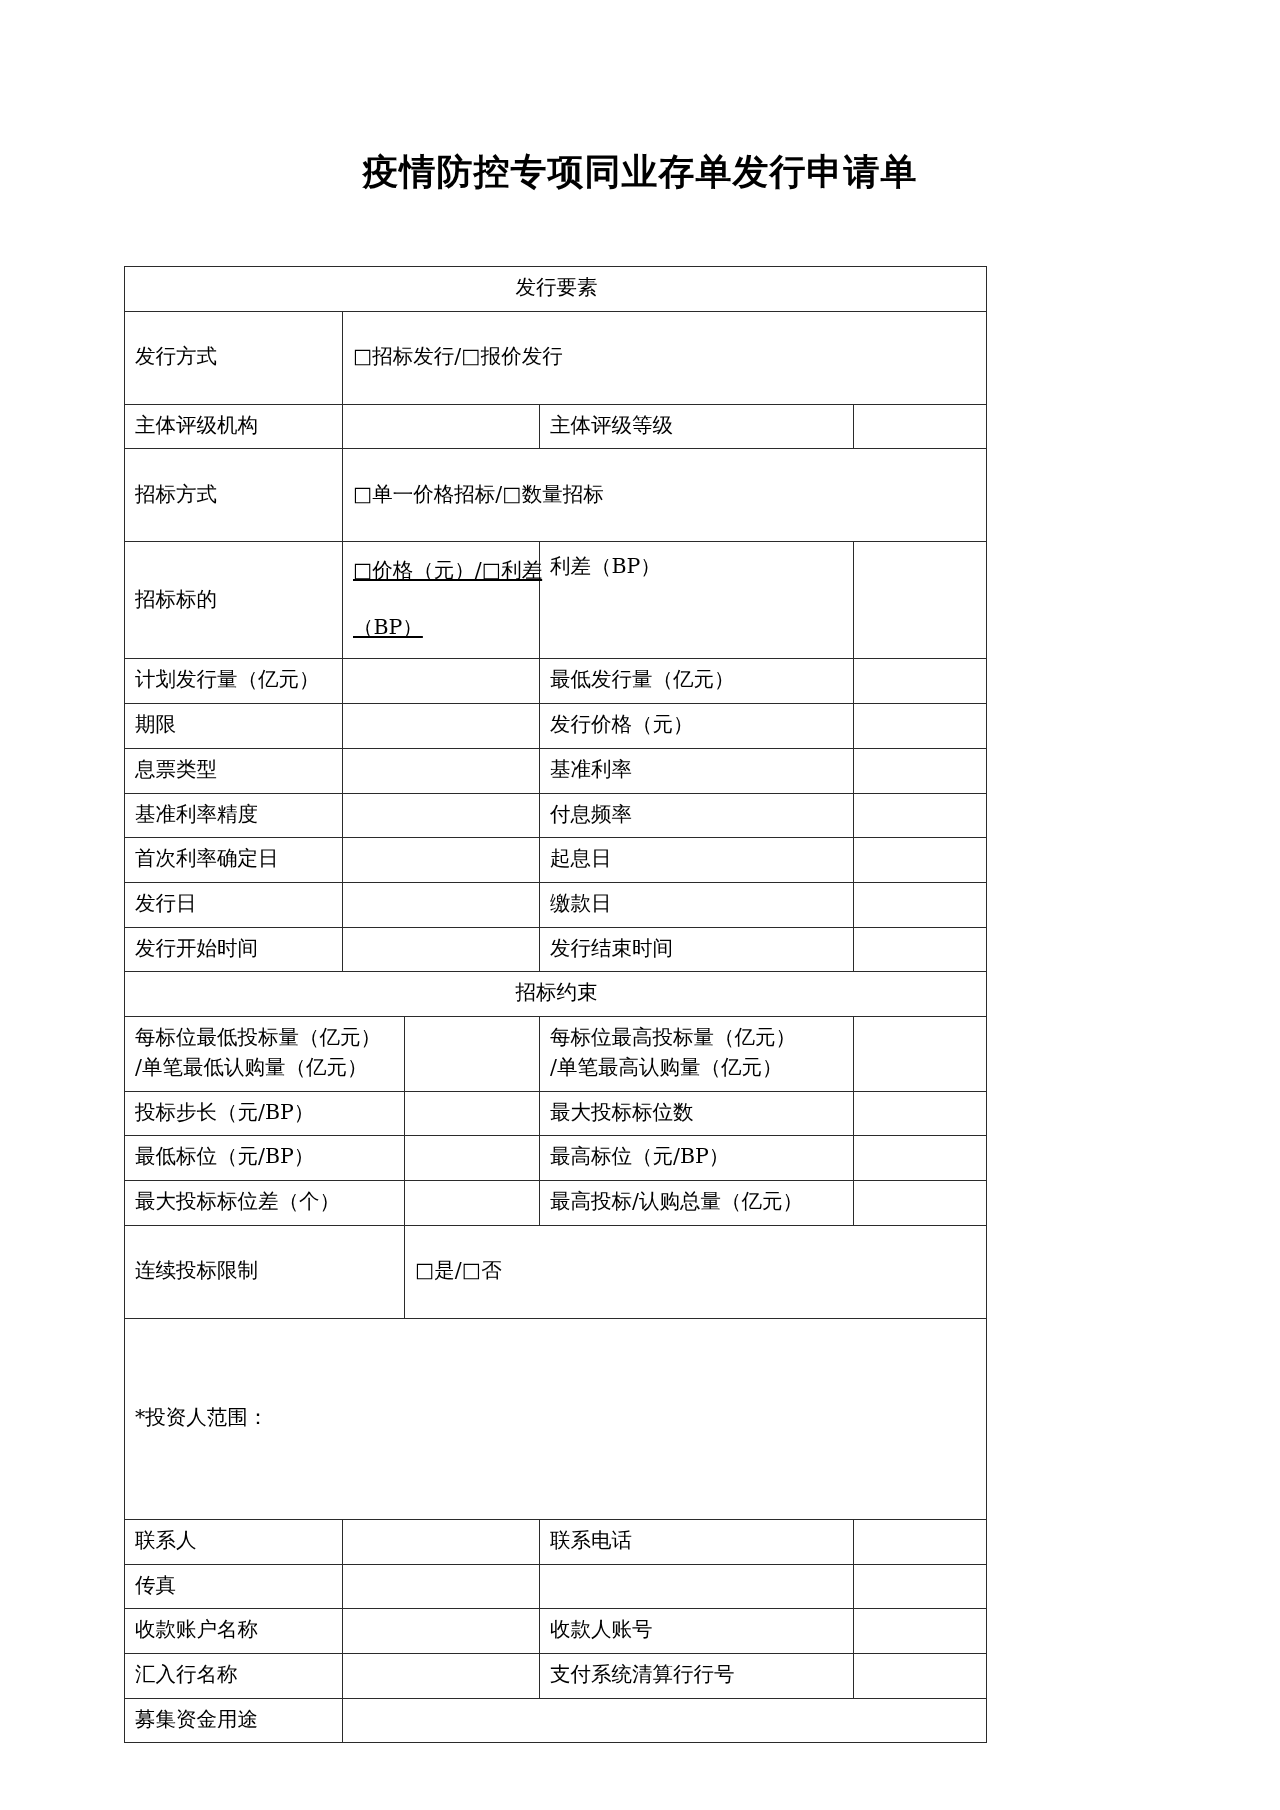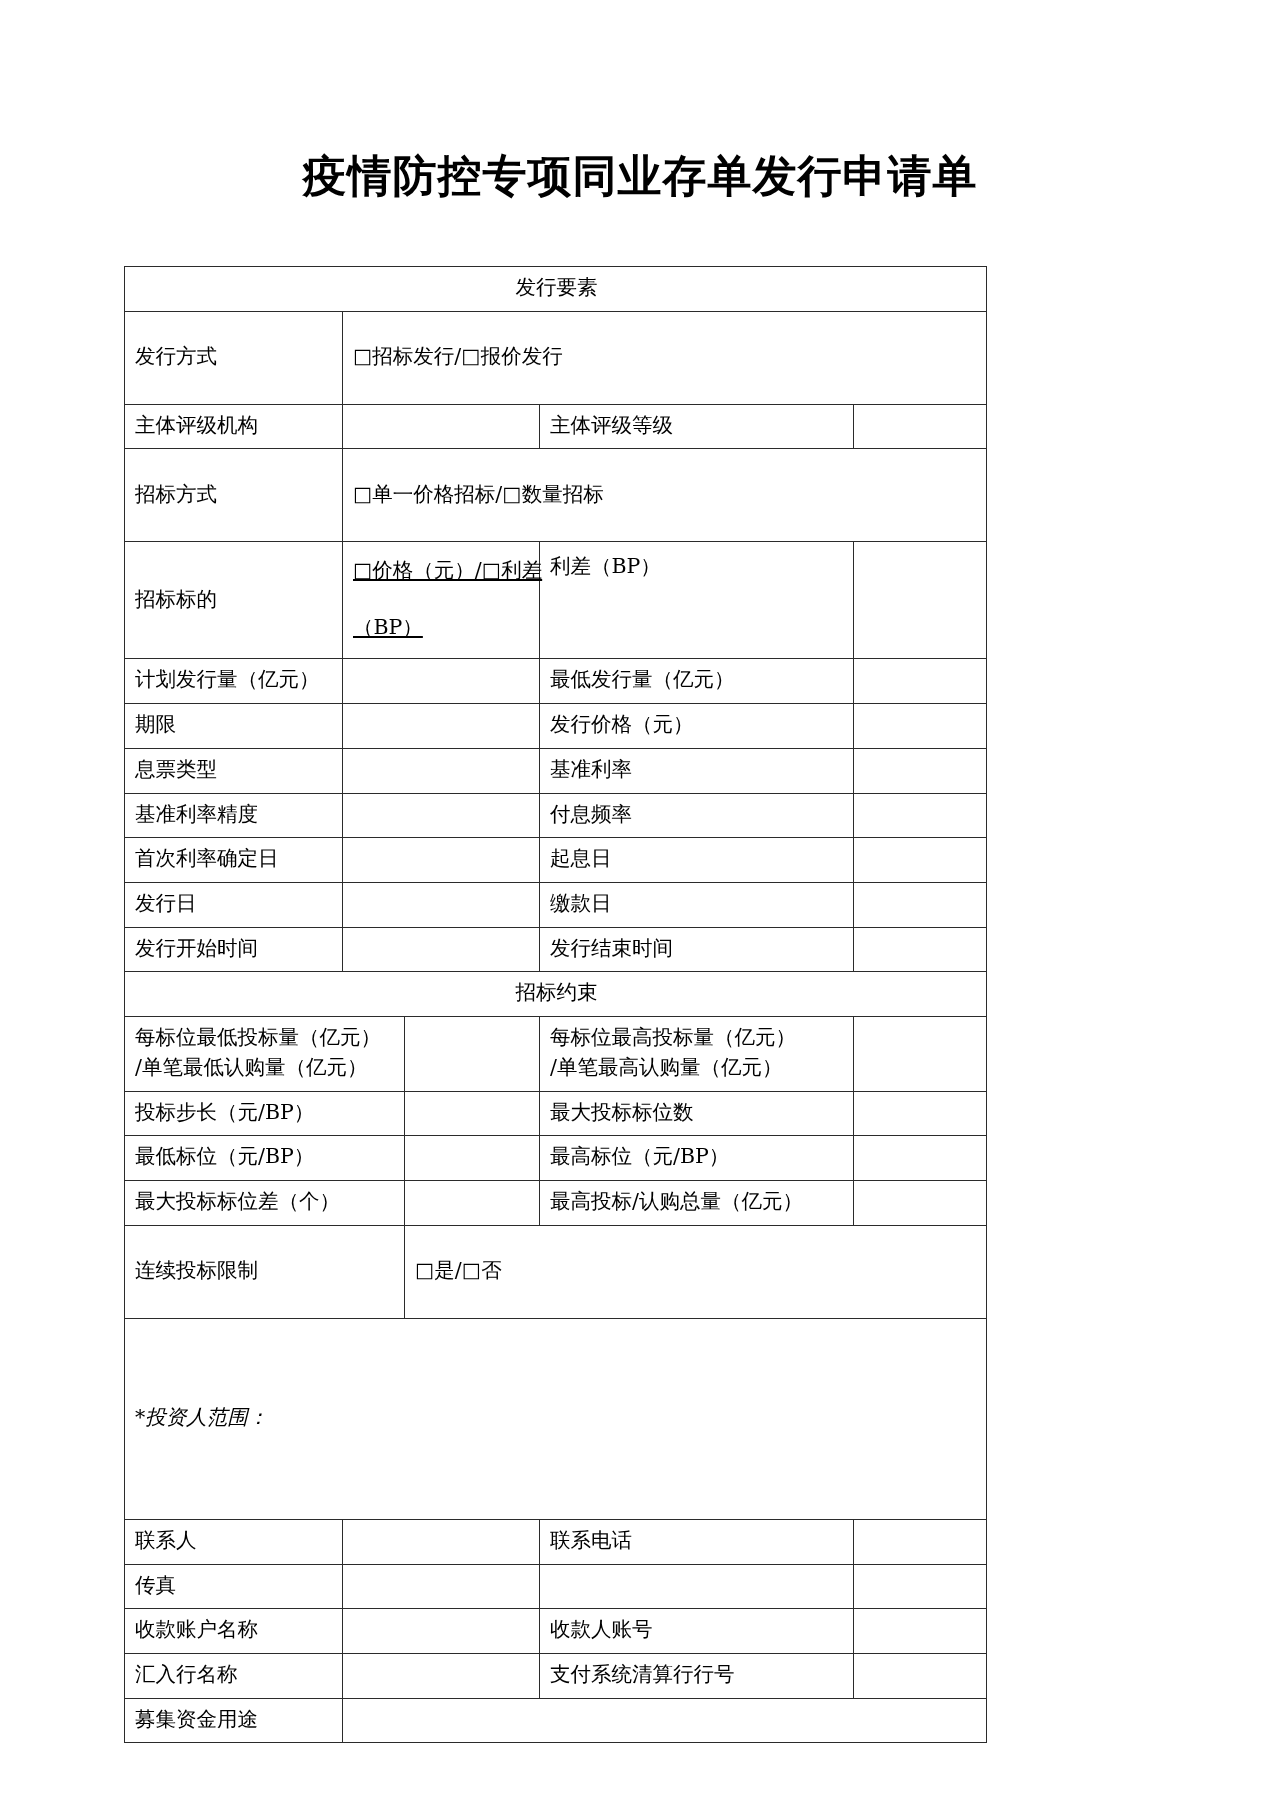--- a/index.html
+++ b/index.html
@@ -18,21 +18,21 @@
     position: relative;
     width: 1280px;
     height: 1810px;
     box-sizing: border-box;
     padding: 0;
     background: #ffffff;
   }
   .doc-title {
     text-align: center;
     font-family: "DejaVu Serif", "Liberation Serif", serif;
-    font-size: 44px;
+    font-size: 36px;
     font-weight: 600;
     letter-spacing: 1px;
     margin: 0;
     padding-top: 150px;
     padding-bottom: 0;
     line-height: 1.2;
   }
   .table-wrap {
     position: absolute;
     left: 124px;
@@ -80,21 +80,20 @@
     white-space: nowrap;
     text-decoration: underline;
   }
   .opt-line + .opt-line {
     margin-top: 28px;
   }
   td.investor {
     height: 186px;
     vertical-align: top;
     padding-top: 12px;
-    font-style: italic;
   }
   .nowrapish { white-space: nowrap; text-align: center; }
   .two-line { line-height: 1.55; }
 </style>
 </head>
 <body>
 
 <div class="page">
 
   <h1 class="doc-title">疫情防控专项同业存单发行申请单</h1>

